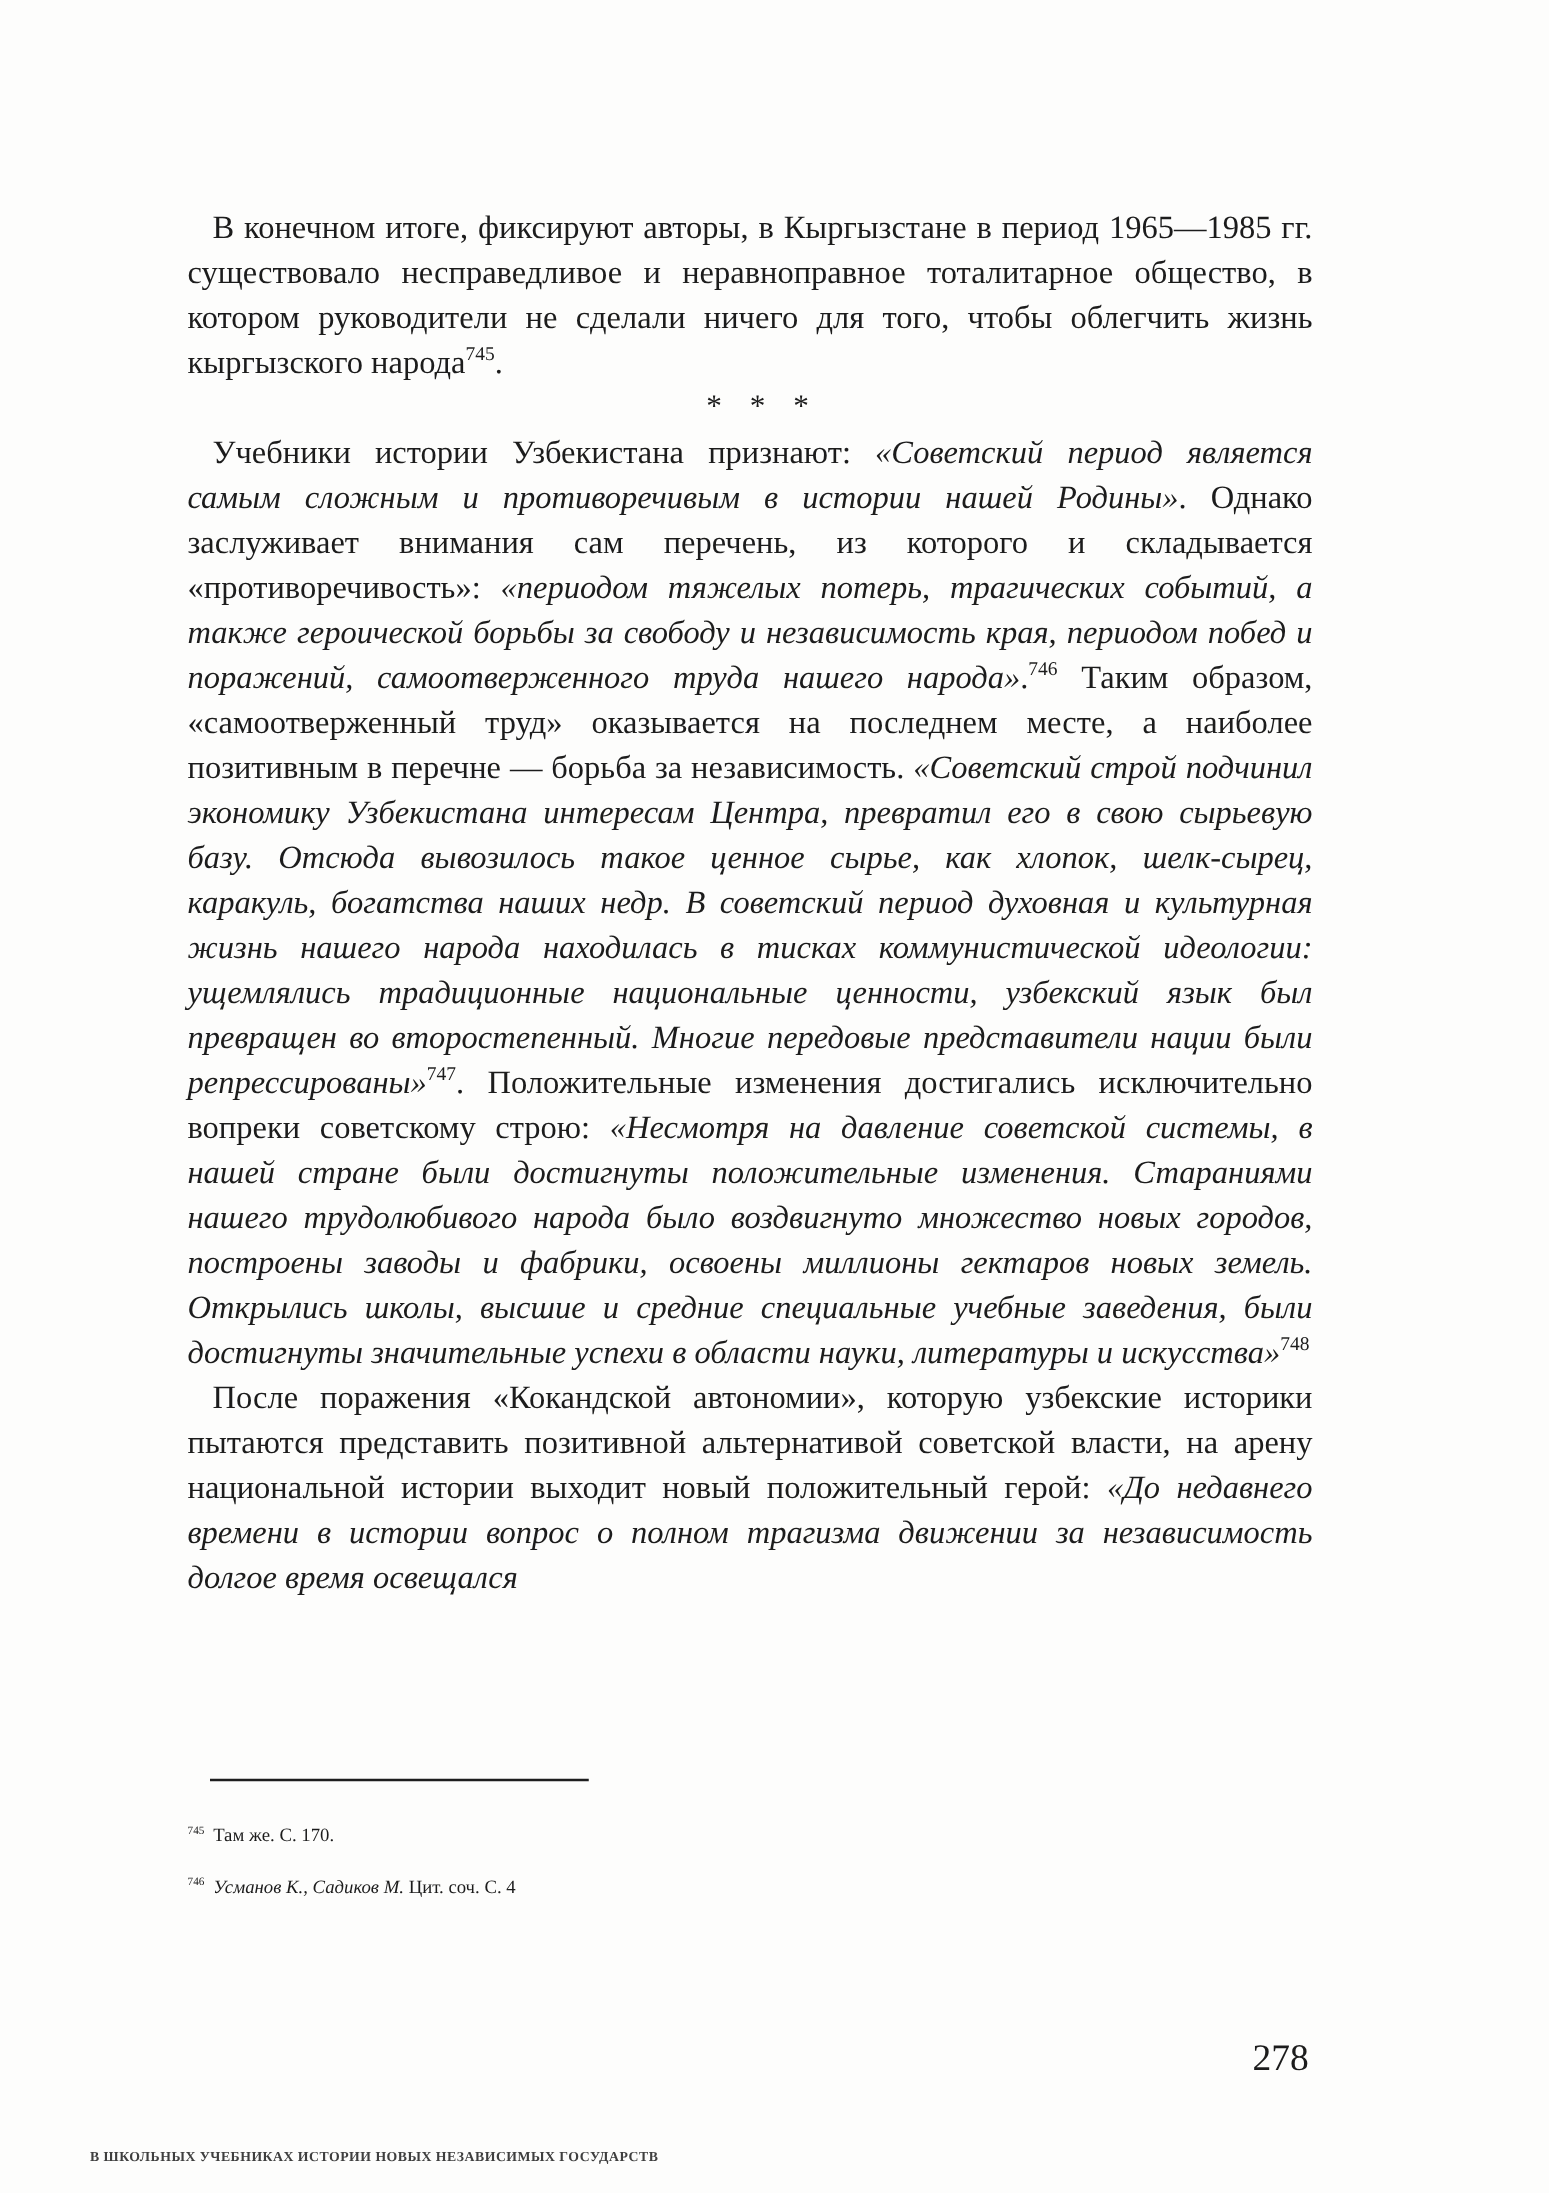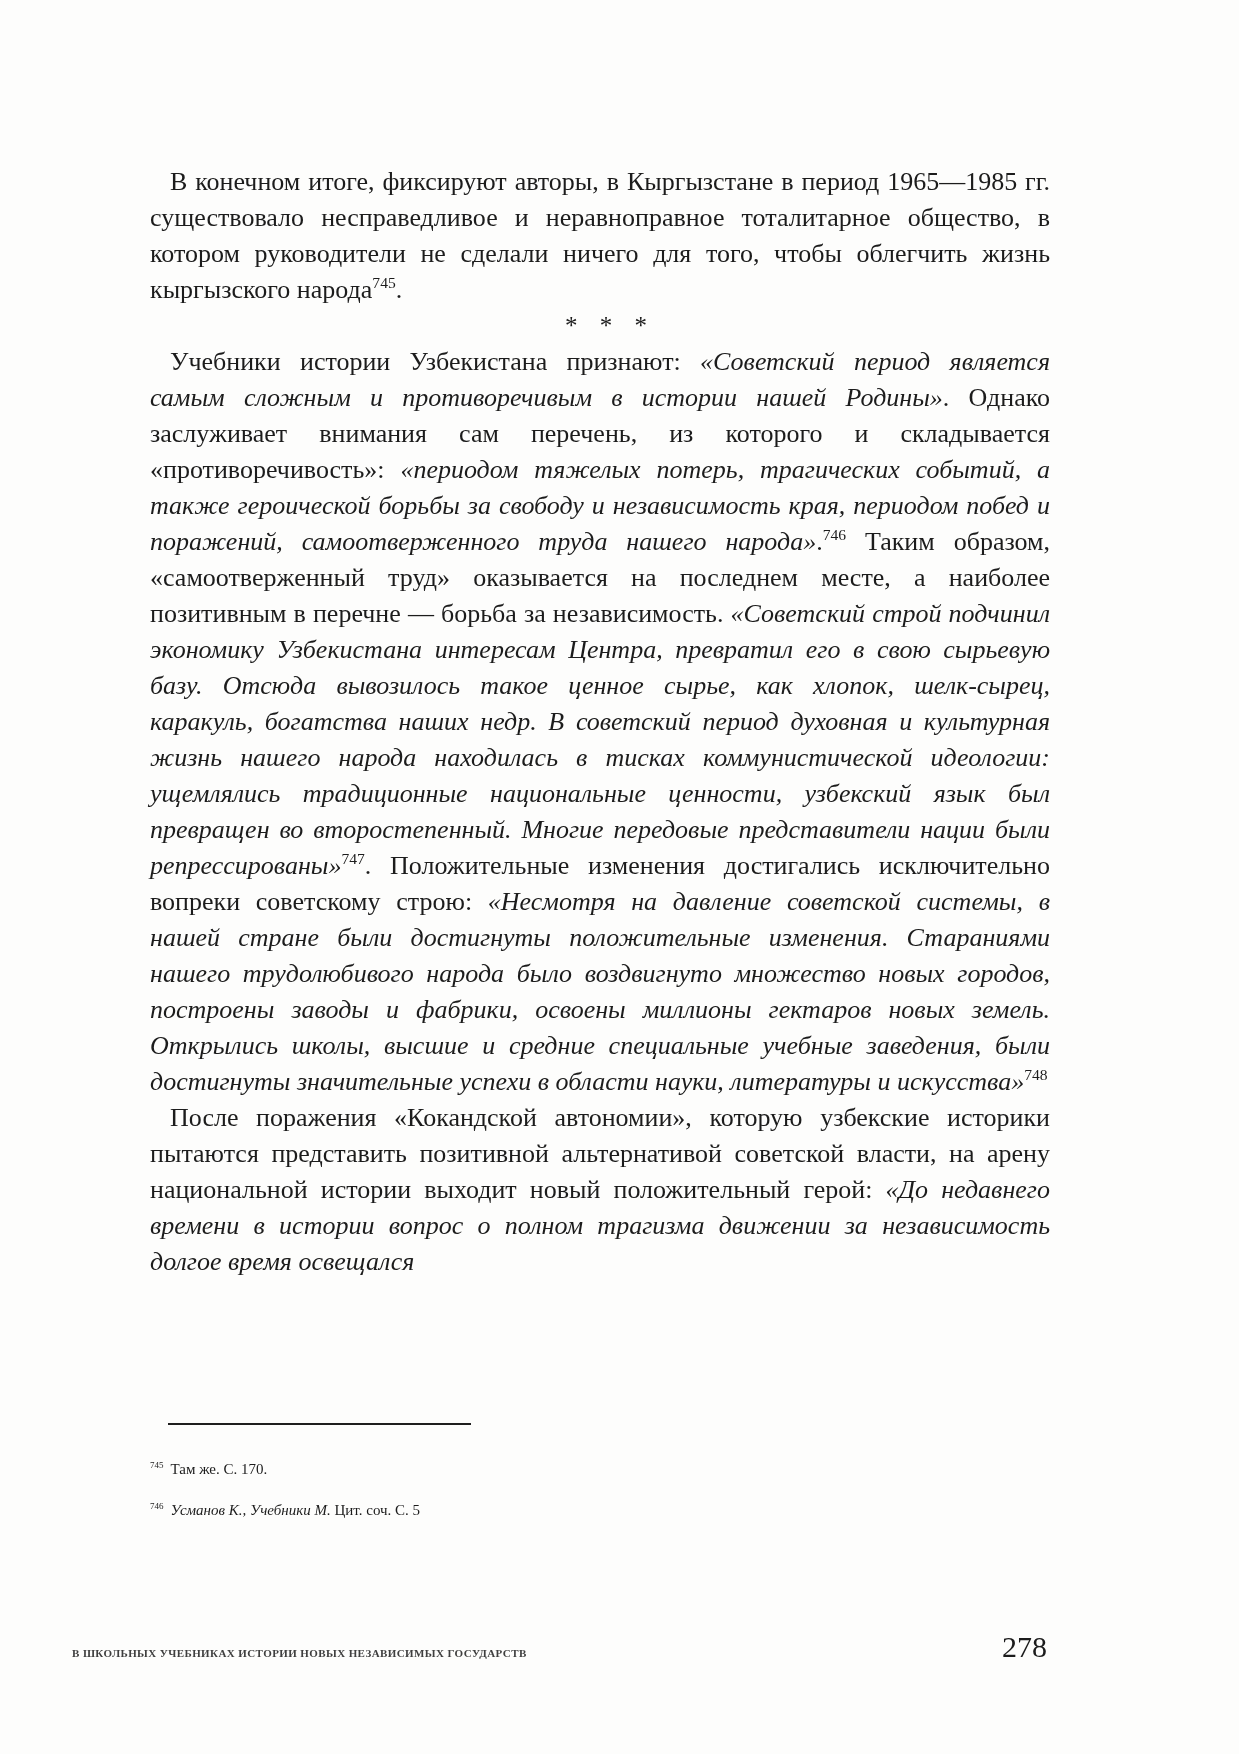--- a/index.html
+++ b/index.html
@@ -55,21 +55,21 @@
     height: 2px;
     background: #1e1e1e;
     margin: 0 0 24px 18px;
   }
   .footnote { margin: 0; }
   .footnote sup { margin-right: 7px; }
 
   .running-title {
     position: absolute;
     left: 72px;
-    top: 1647px;
+    top: 1720px;
     font-size: 11px;
     font-weight: bold;
     letter-spacing: 0.4px;
     color: #3f3f3f;
     white-space: nowrap;
   }
   .page-number {
     position: absolute;
     left: 947px;
     top: 1630px;
@@ -91,21 +91,21 @@
 
     <p class="paragraph"><span>Учебники истории Узбекистана признают: </span><span class="it">«Советский период является самым сложным и противоречивым в истории нашей Родины»</span><span>. Однако заслуживает внимания сам перечень, из которого и складывается «противоречивость»: </span><span class="it">«периодом тяжелых потерь, трагических событий, а также героической борьбы за свободу и независимость края, периодом побед и поражений, самоотверженного труда нашего народа»</span><span>.</span><sup>746</sup><span> Таким образом, «самоотверженный труд» оказывается на последнем месте, а наиболее позитивным в перечне — борьба за независимость. </span><span class="it">«Советский строй подчинил экономику Узбекистана интересам Центра, превратил его в свою сырьевую базу. Отсюда вывозилось такое ценное сырье, как хлопок, шелк-сырец, каракуль, богатства наших недр. В советский период духовная и культурная жизнь нашего народа находилась в тисках коммунистической идеологии: ущемлялись традиционные национальные ценности, узбекский язык был превращен во второстепенный. Многие передовые представители нации были репрессированы»</span><sup>747</sup><span>. Положительные изменения достигались исключительно вопреки советскому строю: </span><span class="it">«Несмотря на давление советской системы, в нашей стране были достигнуты положительные изменения. Стараниями нашего трудолюбивого народа было воздвигнуто множество новых городов, построены заводы и фабрики, освоены миллионы гектаров новых земель. Открылись школы, высшие и средние специальные учебные заведения, были достигнуты значительные успехи в области науки, литературы и искусства»</span><sup>748</sup></p>
 
     <p class="paragraph"><span>После поражения «Кокандской автономии», которую узбекские историки пытаются представить позитивной альтернативой советской власти, на арену национальной истории выходит новый положительный герой: </span><span class="it">«До недавнего времени в истории вопрос о полном трагизма движении за независимость долгое время освещался</span></p>
   </div>
 
   <div class="footnotes">
     <div class="fn-rule"></div>
     <div>
         <p class="footnote"><sup>745</sup><span>Там же. С. 170.</span></p>
-        <p class="footnote"><sup>746</sup><span class="it">Усманов К., Учебники М.</span><span> Цит. соч. С. 5</span></p>
+        <p class="footnote"><sup>746</sup><span class="it">Усманов К., Садиков М.</span><span> Цит. соч. С. 4</span></p>
       </div>
   </div>
 
   <div class="running-title">В ШКОЛЬНЫХ УЧЕБНИКАХ ИСТОРИИ НОВЫХ НЕЗАВИСИМЫХ ГОСУДАРСТВ</div>
 
   <div class="page-number">278</div>
 
 </div>
 
 </body></html>

